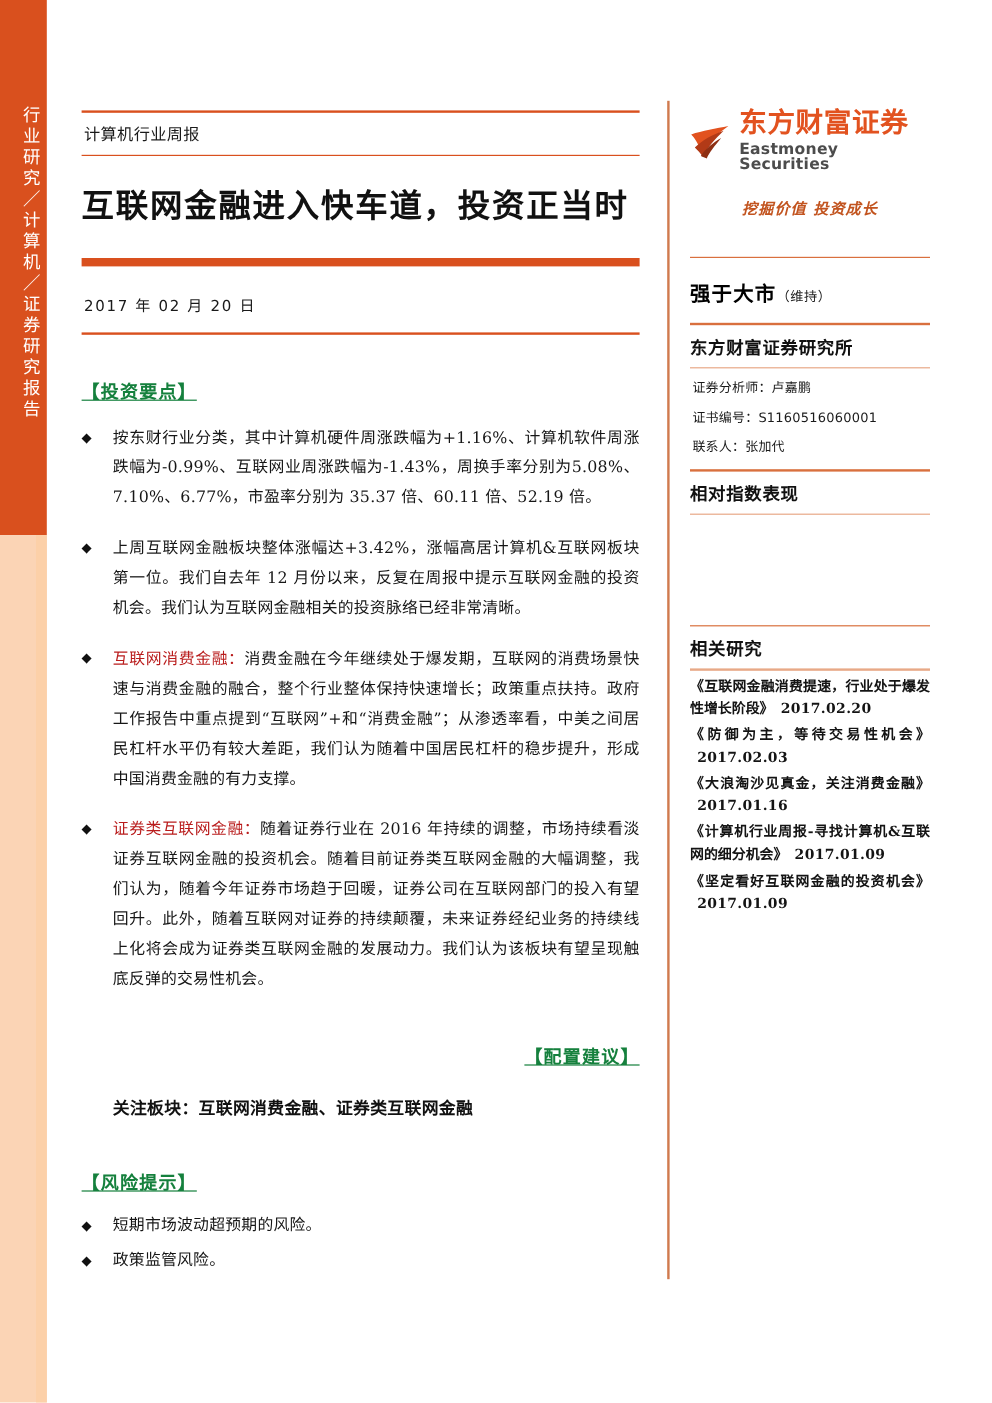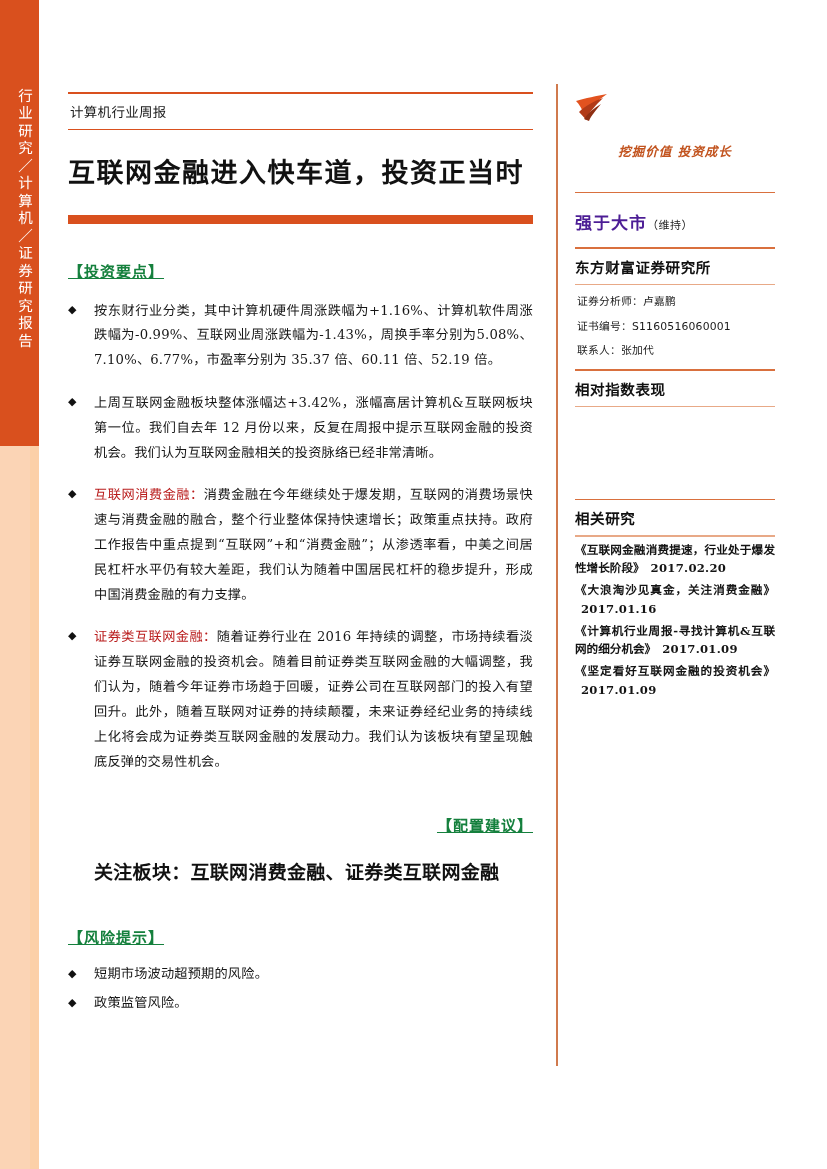--- a/index.html
+++ b/index.html
@@ -158,21 +158,21 @@
     color: #b91c1c;
   }
 
   .risk-bullets { margin-top: 16px; }
   .risk-bullets .bullet { margin-bottom: 6px; }
   .risk-bullets .bullet-body { line-height: 1.7; }
 
   .alloc-line {
     margin-top: 22px;
     margin-left: 26px;
-    font-size: 19px;
+    font-size: 14px;
     font-weight: bold;
     color: #111;
     letter-spacing: 0.3px;
     font-family: "DejaVu Serif", "Liberation Serif", serif;
   }
 
   
   .v-divider {
     position: absolute;
     left: 556px;
@@ -242,21 +242,21 @@
   }
 
   .rating-wrap { margin-top: 32px; }
   .rating {
     padding: 16px 0 13px 0;
     font-family: "DejaVu Sans", "Liberation Sans", sans-serif;
   }
   .rating-main {
     font-size: 17px;
     font-weight: bold;
-    color: #4c1d95;
+    color: #000000;
     letter-spacing: 1px;
   }
   .rating-sub {
     font-size: 11px;
     color: #222;
     letter-spacing: 0.5px;
   }
 
   .panel-title {
     font-size: 14.5px;
@@ -316,20 +316,21 @@
 
     <div class="kicker-block">
       <div class="rule-thin"></div>
       <div class="kicker">计算机行业周报</div>
       <div class="rule-thin"></div>
     </div>
 
     <h1 class="doc-title">互联网金融进入快车道，投资正当时</h1>
 
     <div class="rule-thick"></div>
+    <div class="date-line">2017 年 02 月 20 日</div>
     <div class="rule-thin"></div>
 
     <div class="sec-head sec-investment">【投资要点】</div>
 
     <div class="bullets">
 
       <div class="bullet">
         <span class="bullet-mark">◆</span>
         <div class="bullet-body"><span>按东财行业分类，其中计算机硬件周涨跌幅为+1.16%、计算机软件周涨跌幅为-0.99%、互联网业周涨跌幅为-1.43%，周换手率分别为5.08%、7.10%、6.77%，市盈率分别为 35.37 倍、60.11 倍、52.19 倍。</span></div>
       </div>
@@ -372,20 +373,24 @@
   <div class="side-col">
 
     <div class="logo-row">
       <span class="logo-mark">
         <svg width="34" height="30" viewBox="0 0 34 30" xmlns="http://www.w3.org/2000/svg">
           <path d="M1 9 C10 6, 22 4, 32 2 C24 8, 15 14, 9 22 C7 17, 4 12, 1 9 Z" fill="#e2521f"></path>
           <path d="M4 20 C10 14, 19 9, 28 6 C21 13, 14 20, 11 28 C9 25, 6 22, 4 20 Z" fill="#b23a17"></path>
           <path d="M9 27 C13 21, 19 16, 26 12 C21 18, 16 24, 14 29 Z" fill="#8e2f13"></path>
         </svg>
       </span>
+      <span class="logo-words">
+        <span class="logo-cn">东方财富证券</span>
+        <span class="logo-en">Eastmoney Securities</span>
+      </span>
     </div>
 
     <div class="slogan">挖掘价值 投资成长</div>
 
     <div class="rating-wrap">
       <div class="side-rule"></div>
       <div class="rating">
         <span class="rating-main">强于大市</span><span class="rating-sub">（维持）</span>
       </div>
       <div class="side-rule"></div>
@@ -408,20 +413,21 @@
       <div class="chart-placeholder"></div>
     </div>
 
     <div>
       <div class="side-rule"></div>
       <div class="panel-title">相关研究</div>
       <div class="side-rule-soft"></div>
 
       <div class="research-list">
         <div class="research-item"><span>《互联网金融消费提速，行业处于爆发性增长阶段》</span><span class="rdate">2017.02.20</span></div>
+        <div class="research-item"><span>《防御为主，等待交易性机会》</span><span class="rdate">2017.02.03</span></div>
         <div class="research-item"><span>《大浪淘沙见真金，关注消费金融》</span><span class="rdate">2017.01.16</span></div>
         <div class="research-item"><span>《计算机行业周报-寻找计算机&amp;互联网的细分机会》</span><span class="rdate">2017.01.09</span></div>
         <div class="research-item"><span>《坚定看好互联网金融的投资机会》</span><span class="rdate">2017.01.09</span></div>
       </div>
     </div>
 
   </div>
 
 </div>
 

